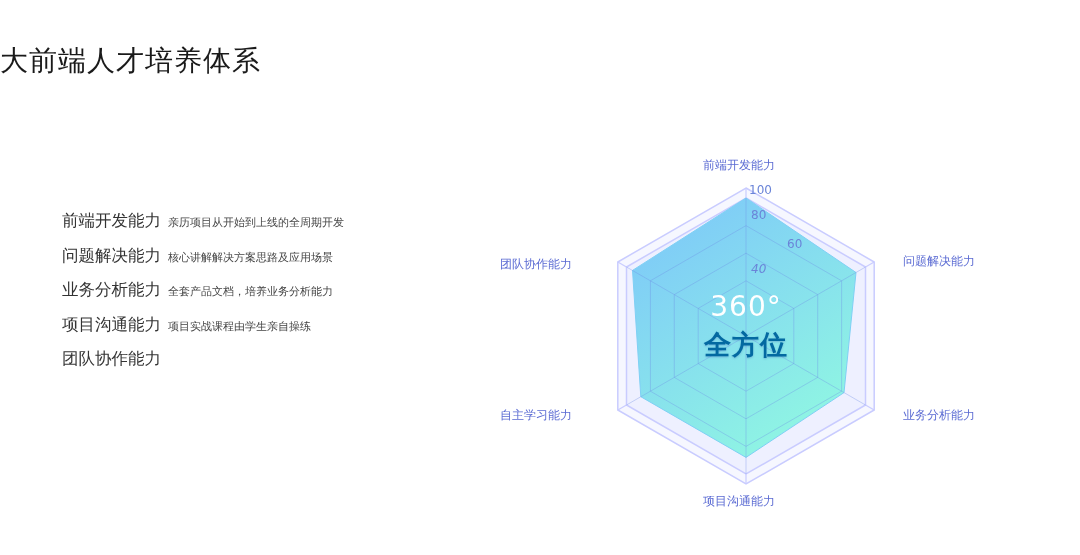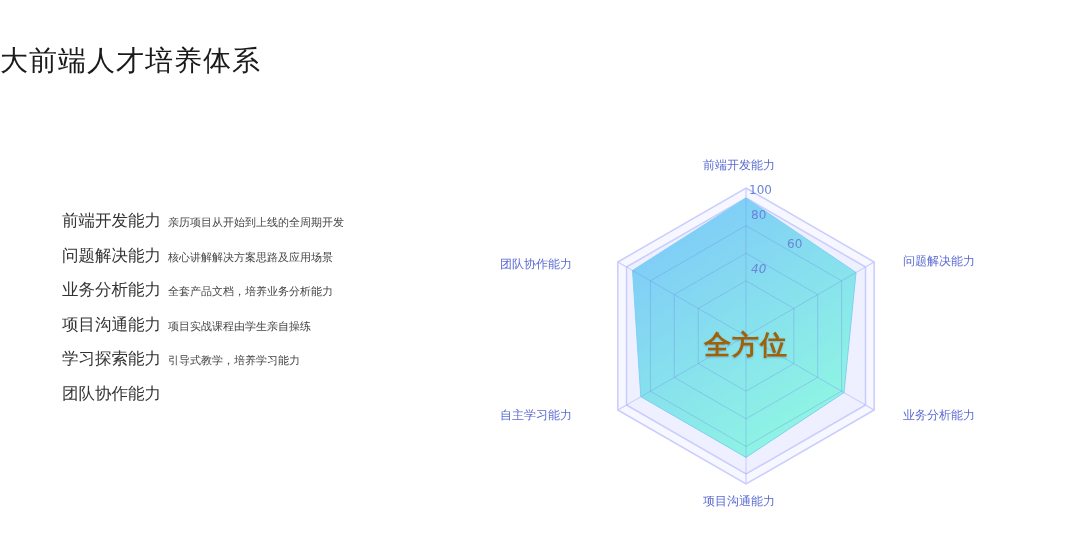--- a/index.html
+++ b/index.html
@@ -6,21 +6,21 @@
   body { width:1080px; height:555px; position:relative; overflow:hidden; font-family:"DejaVu Sans", sans-serif; }
   .title { position:absolute; left:0; width:1000px; top:42px; text-align:left; font-size:28px; color:#1a1a1a; letter-spacing:1px; }
   .list { position:absolute; left:62px; top:210px; }
   .item { height:34.5px; display:flex; align-items:baseline; white-space:nowrap; }
   .item .name { font-size:16.5px; color:#333333; margin-right:7px; }
   .item .desc { font-size:11px; color:#444444;font-family:Liberation Serif, serif; }
   .chart { position:absolute; left:0; top:0; width:1080px; height:555px; }
   .axis-label { position:absolute; font-size:12px; color:#5b6bd3; white-space:nowrap; }
   .tick { position:absolute; font-size:12px; color:#6a84d8; }
   .center-num { position:absolute; left:706px; top:290px; width:80px; text-align:center; font-size:28px; color:#ffffff; letter-spacing:1px; }
-  .center-txt { position:absolute; left:696px; top:327px; width:100px; text-align:center; font-size:27px; font-weight:bold; color:#a16207; letter-spacing:1px; text-shadow:0 1px 2px rgba(60,100,180,0.35); }
+  .center-txt { position:absolute; left:696px; top:327px; width:100px; text-align:center; font-size:27px; font-weight:bold; color:#0369a1; letter-spacing:1px; text-shadow:0 1px 2px rgba(60,100,180,0.35); }
 </style>
 </head>
 <body>
 
 <div class="title">大前端人才培养体系</div>
 
 <div class="list">
   <div class="item">
     <span class="name">前端开发能力</span>
     <span class="desc">亲历项目从开始到上线的全周期开发</span>
@@ -29,24 +29,20 @@
     <span class="name">问题解决能力</span>
     <span class="desc">核心讲解解决方案思路及应用场景</span>
   </div>
   <div class="item">
     <span class="name">业务分析能力</span>
     <span class="desc">全套产品文档，培养业务分析能力</span>
   </div>
   <div class="item">
     <span class="name">项目沟通能力</span>
     <span class="desc">项目实战课程由学生亲自操练</span>
-  </div>
-  <div class="item">
-    <span class="name">学习探索能力</span>
-    <span class="desc">引导式教学，培养学习能力</span>
   </div>
   <div class="item">
     <span class="name">团队协作能力</span>
   </div>
 </div>
 
 <div class="chart">
   <svg id="radar" width="1080" height="555">
       <defs>
         <linearGradient id="fillg" x1="0" y1="0" x2="0.6" y2="1">
@@ -79,14 +75,15 @@
   <div class="axis-label" style="left:903px; top:407px;">业务分析能力</div>
   <div class="axis-label" style="left:703px; top:493px;">项目沟通能力</div>
   <div class="axis-label" style="left:500px; top:407px;">自主学习能力</div>
   <div class="axis-label" style="left:500px; top:256px;">团队协作能力</div>
 
   <div class="tick" style="left:749px; top:183px;">100</div>
   <div class="tick" style="left:751px; top:208px;">80</div>
   <div class="tick" style="left:751px; top:237px;margin-left:36px;">60</div>
   <div class="tick" style="left:751px; top:262px;font-style:italic;">40</div>
 
+  <div class="center-num">360°</div>
   <div class="center-txt">全方位</div>
 </div>
 
 </body></html>

